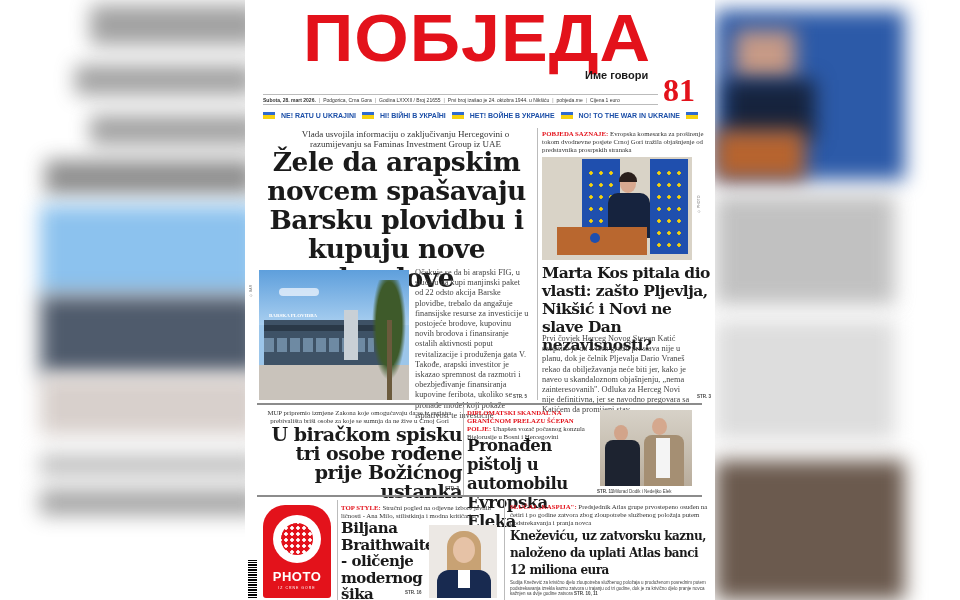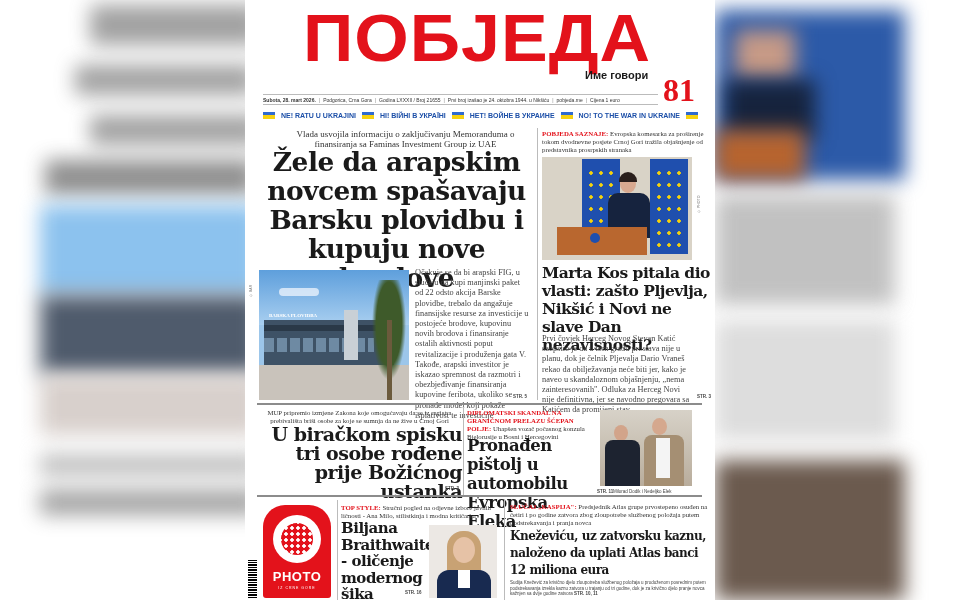--- a/index.html
+++ b/index.html
@@ -122,21 +122,21 @@
     <span>NE! RATU U UKRAJINI</span>
     <span class="flag"></span>
     <span>НІ! ВІЙНІ В УКРАЇНІ</span>
     <span class="flag"></span>
     <span>НЕТ! ВОЙНЕ В УКРАИНЕ</span>
     <span class="flag"></span>
     <span>NO! TO THE WAR IN UKRAINE</span>
     <span class="flag"></span>
   </div>
 
-  <div class="lead-kicker kicker" style="font-size:9px;line-height:10px">Vlada usvojila informaciju o zaključivanju Memoranduma o finansiranja sa Faminas Investment Group iz UAE</div>
+  <div class="lead-kicker kicker" style="font-size:9px;line-height:10px">Vlada usvojila informaciju o zaključivanju Hercegovini o razumijevanju sa Faminas Investment Group iz UAE</div>
   <div class="lead-head headline">Žele da arapskim novcem spašavaju Barsku plovidbu i kupuju nove brodove</div>
   <div class="credit" style="left:4px;top:272px;height:25px">© BAR</div>
   <div class="lead-photo">
     <div style="position:absolute;left:0;top:0;width:150px;height:55px;background:linear-gradient(#5e9fdc,#a9cff0)"></div>
     <div style="position:absolute;left:20px;top:18px;width:40px;height:8px;border-radius:4px;background:#e8f1fb;opacity:.8"></div>
     <div style="position:absolute;left:5px;top:50px;width:130px;height:45px;background:#3e5266"></div>
     <div style="position:absolute;left:5px;top:55px;width:130px;height:6px;background:#2a3948"></div>
     <div style="position:absolute;left:5px;top:68px;width:110px;height:14px;background:repeating-linear-gradient(90deg,#6e8aa3 0 10px,#3e5266 10px 13px)"></div>
     <div style="position:absolute;left:85px;top:40px;width:14px;height:50px;background:#c9d0d6"></div>
     <div style="position:absolute;left:10px;top:43px;font-family:'Liberation Serif',serif;font-size:5px;font-weight:bold;color:#fff">BARSKA PLOVIDBA</div>

